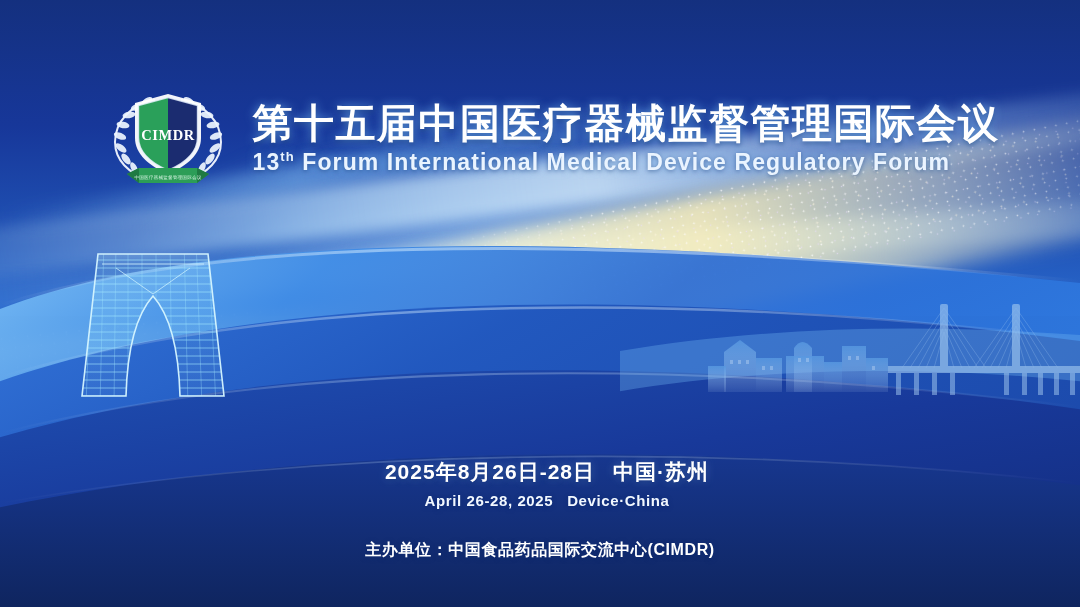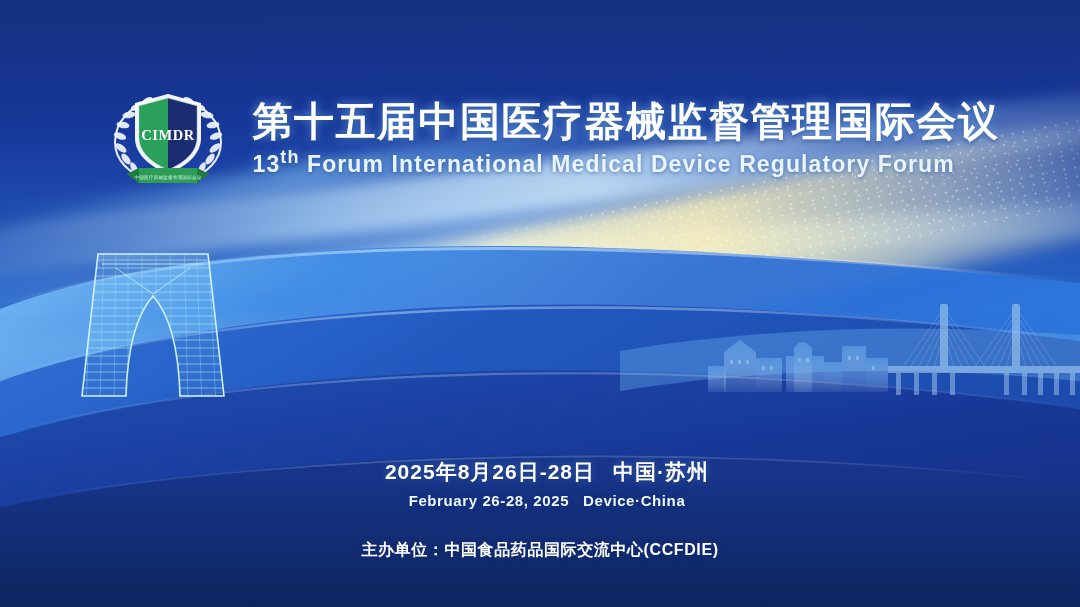--- a/index.html
+++ b/index.html
@@ -103,21 +103,21 @@
   .title-cn{
     font-size:40px; font-weight:bold; color:#ffffff;
     letter-spacing:1.5px; line-height:1.12; white-space:nowrap;
     text-shadow:0 0 10px rgba(120,190,255,.75), 0 2px 5px rgba(0,25,80,.6);
   }
   .title-en{
     font-size:23px; font-weight:bold; color:#eaf4ff;
     letter-spacing:1.1px; white-space:nowrap; line-height:1.2;
     text-shadow:0 0 8px rgba(120,190,255,.6), 0 1px 4px rgba(0,25,80,.55);
   }
-  .title-en .ord{ font-size:18px; vertical-align:super; }
+  .title-en .ord{ font-size:13px; vertical-align:super; }
 
   
   .logo{ width:126px; height:102px; flex:0 0 auto; }
 
   
   .date-block{
     position:absolute; left:7px; top:458px; width:100%;
     text-align:center; z-index:30;
   }
   .date-cn{
@@ -385,19 +385,19 @@
         <span>13</span><span class="ord">th</span>&nbsp;<span>Forum International Medical Device Regulatory Forum</span>
       </div>
     </div>
   </div>
 
   <div class="date-block">
     <div class="date-cn">
       <span>2025年8月26日-28日</span><span class="sep"></span><span>中国·苏州</span>
     </div>
     <div class="date-en">
-      <span>February 26-28, 2025</span><span class="sep"></span><span>Device·China</span>
+      <span>April 26-28, 2025</span><span class="sep"></span><span>Device·China</span>
     </div>
   </div>
 
-  <div class="organizer">主办单位：中国食品药品国际交流中心(CCFDIE)</div>
+  <div class="organizer">主办单位：中国食品药品国际交流中心(CIMDR)</div>
 
 </div>
 
 </body></html>

